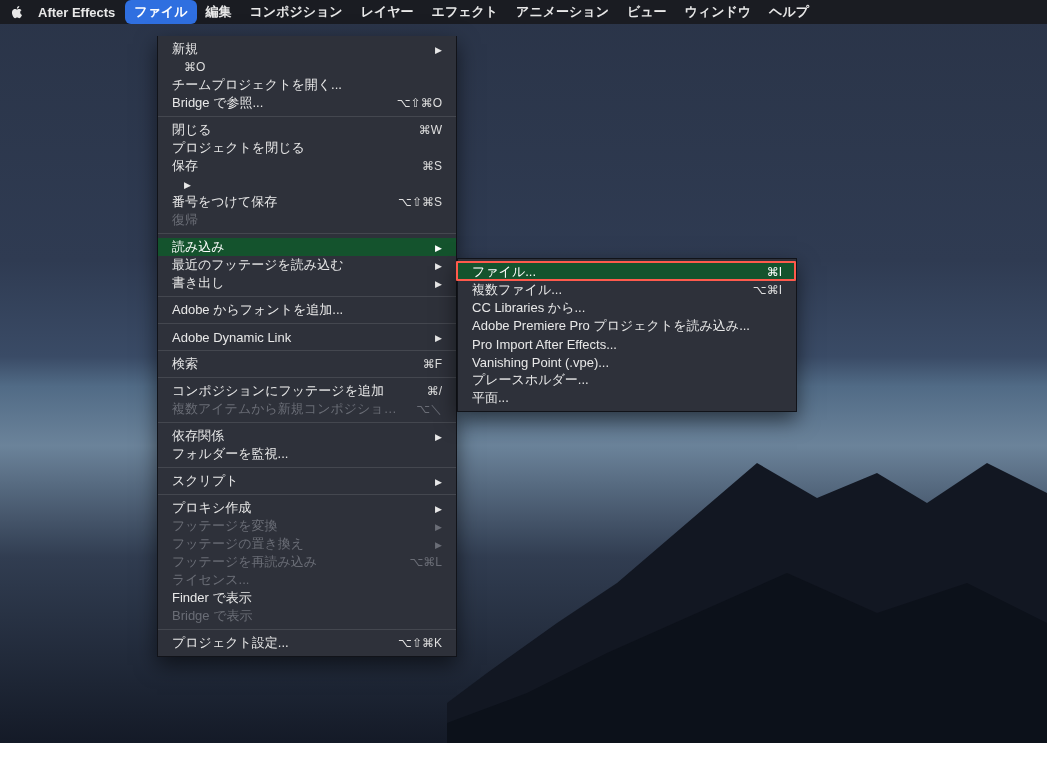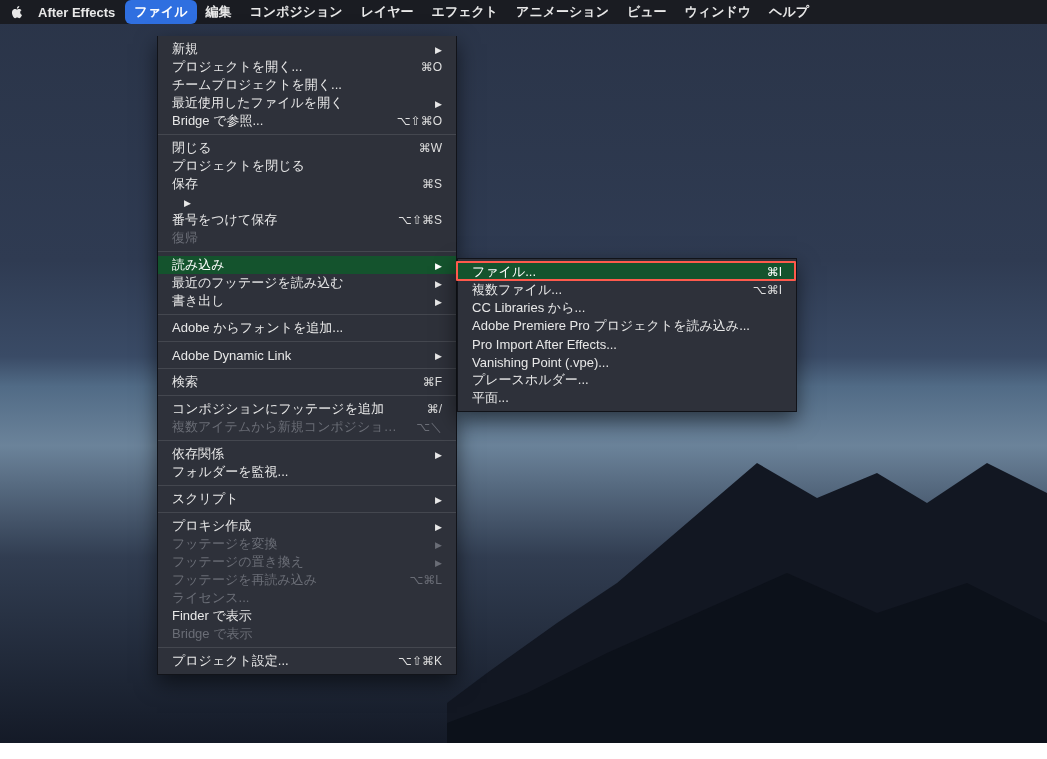--- a/index.html
+++ b/index.html
@@ -97,29 +97,24 @@
         <div class="menubar-item">ヘルプ</div>
       </div>
   </div>
 
   <div class="dropdown" id="file-dropdown">
       <div class="menu-item">
         <span class="label">新規</span>
         <span class="submenu-arrow"></span>
       </div>
       <div class="menu-item">
-        <span class="label">プロジェクトを開く...</span>
         <span class="shortcut">⌘O</span>
       </div>
       <div class="menu-item">
         <span class="label">チームプロジェクトを開く...</span>
-      </div>
-      <div class="menu-item">
-        <span class="label">最近使用したファイルを開く</span>
-        <span class="submenu-arrow"></span>
       </div>
       <div class="menu-item">
         <span class="label">Bridge で参照...</span>
         <span class="shortcut">⌥⇧⌘O</span>
       </div>
       <div class="menu-sep"></div>
       <div class="menu-item">
         <span class="label">閉じる</span>
         <span class="shortcut">⌘W</span>
       </div>

